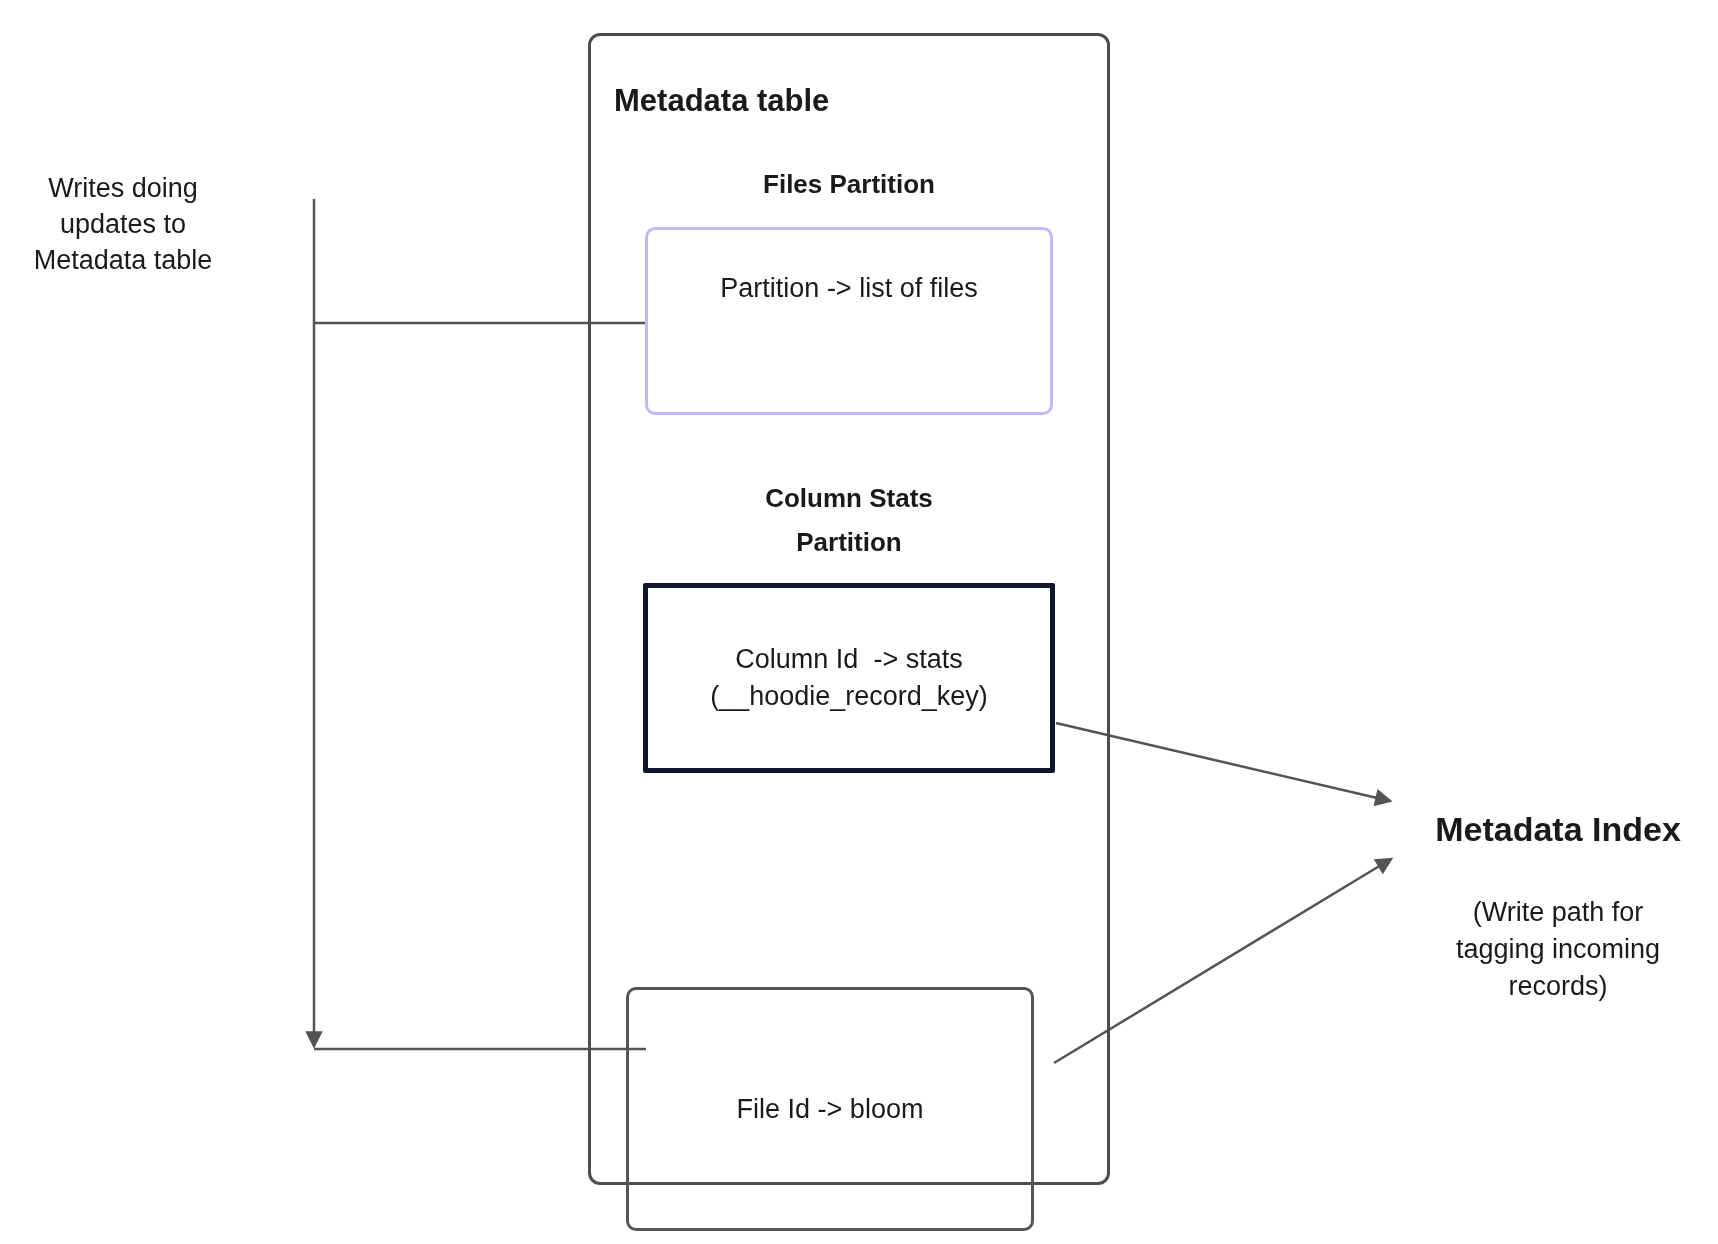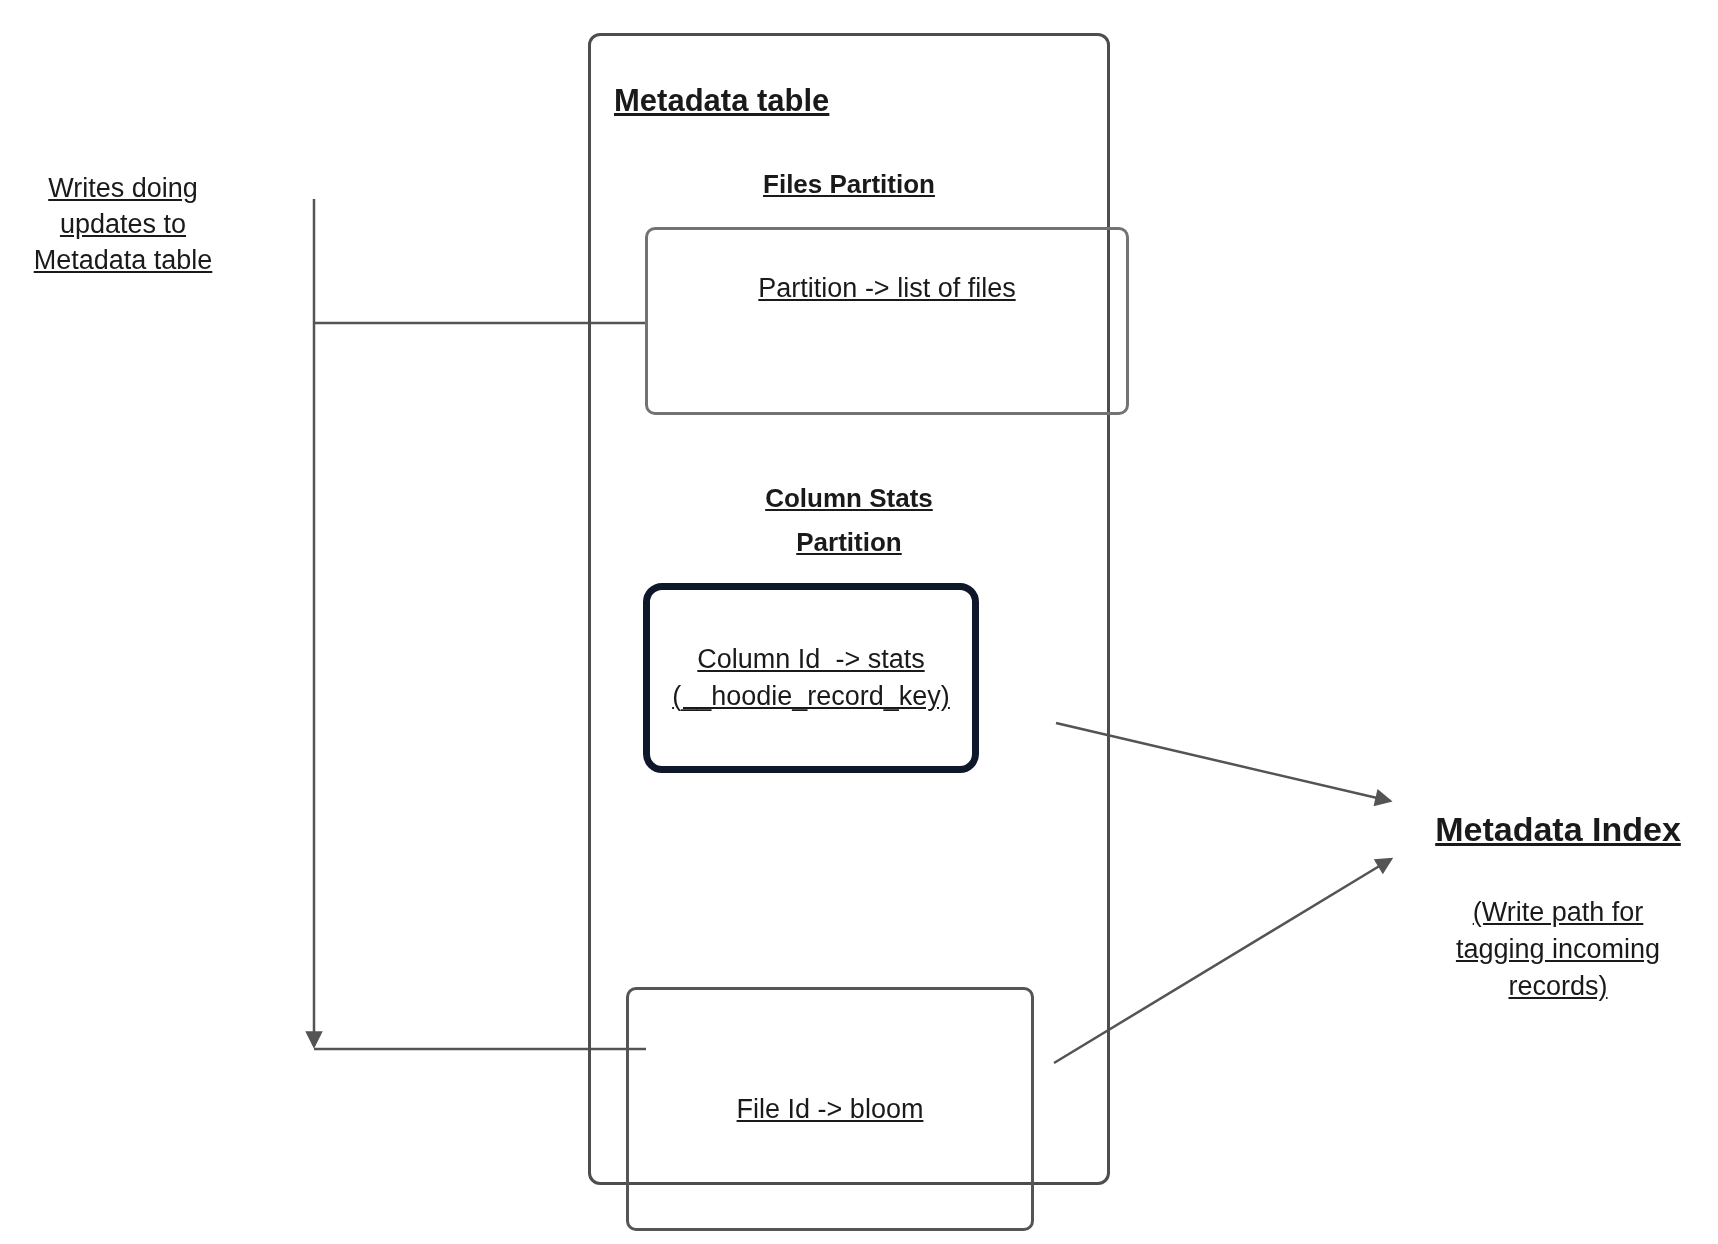--- a/index.html
+++ b/index.html
@@ -9,21 +9,21 @@
   }
   .canvas {
     position: relative;
     width: 1718px;
     height: 1244px;
     background: #ffffff;
     font-family: "Liberation Sans", "DejaVu Sans", sans-serif;
     color: #1a1a1a;
     overflow: hidden;
   }
-  .abs { position: absolute; text-decoration: underline; }
+  .abs { position: absolute; }
   .pre { white-space: pre-wrap; }
   .center { text-align: center; }
 
   #connector-layer {
     position: absolute;
     left: 0; top: 0;
     width: 1718px; height: 1244px;
     z-index: 1;
   }
 
@@ -60,30 +60,30 @@
     box-sizing: border-box;
   }
   .inner-box-text {
     font-size: 27px;
     line-height: 37px;
     text-align: center;
   }
   .files-heading { top: 162px; }
   .files-box {
     left: 645px; top: 227px;
-    width: 484px; height: 188px;
-    border: 3px solid #737373;
+    width: 408px; height: 188px;
+    border: 3px solid #c4b5fd;
     padding-bottom: 65px;
   }
   .stats-heading { top: 476px; }
   .stats-box {
     left: 643px; top: 583px;
-    width: 336px; height: 190px;
-    border: 7px solid #0f172a;
-    border-radius: 19px;
+    width: 412px; height: 190px;
+    border: 5px solid #0f172a;
+    border-radius: 2px;
   }
   .bloom-heading { top: 860px; line-height: 42px; }
   .bloom-box {
     left: 626px; top: 967px;
     width: 408px; height: 244px;
     border: 3px solid #555555;
     margin-top: 20px;
   }
   .writes-note {
     left: 8px; top: 170px;

